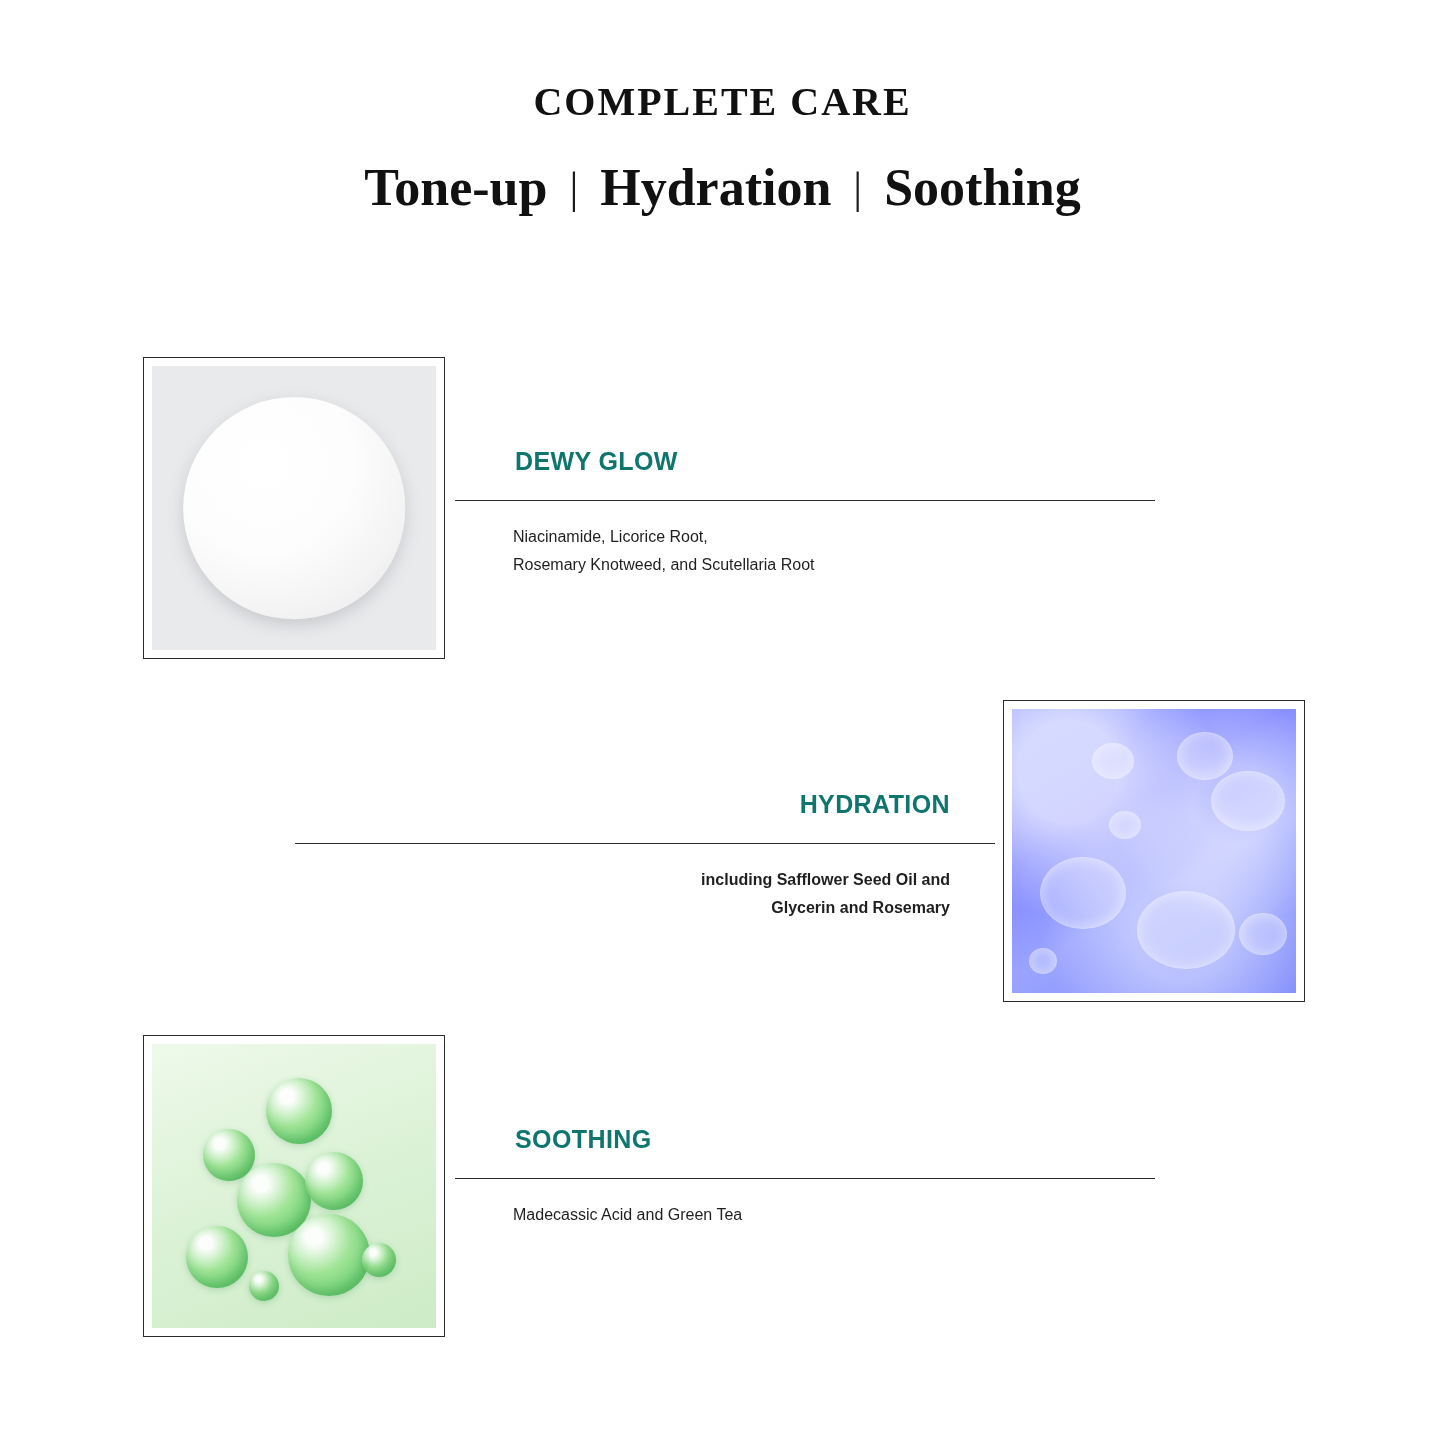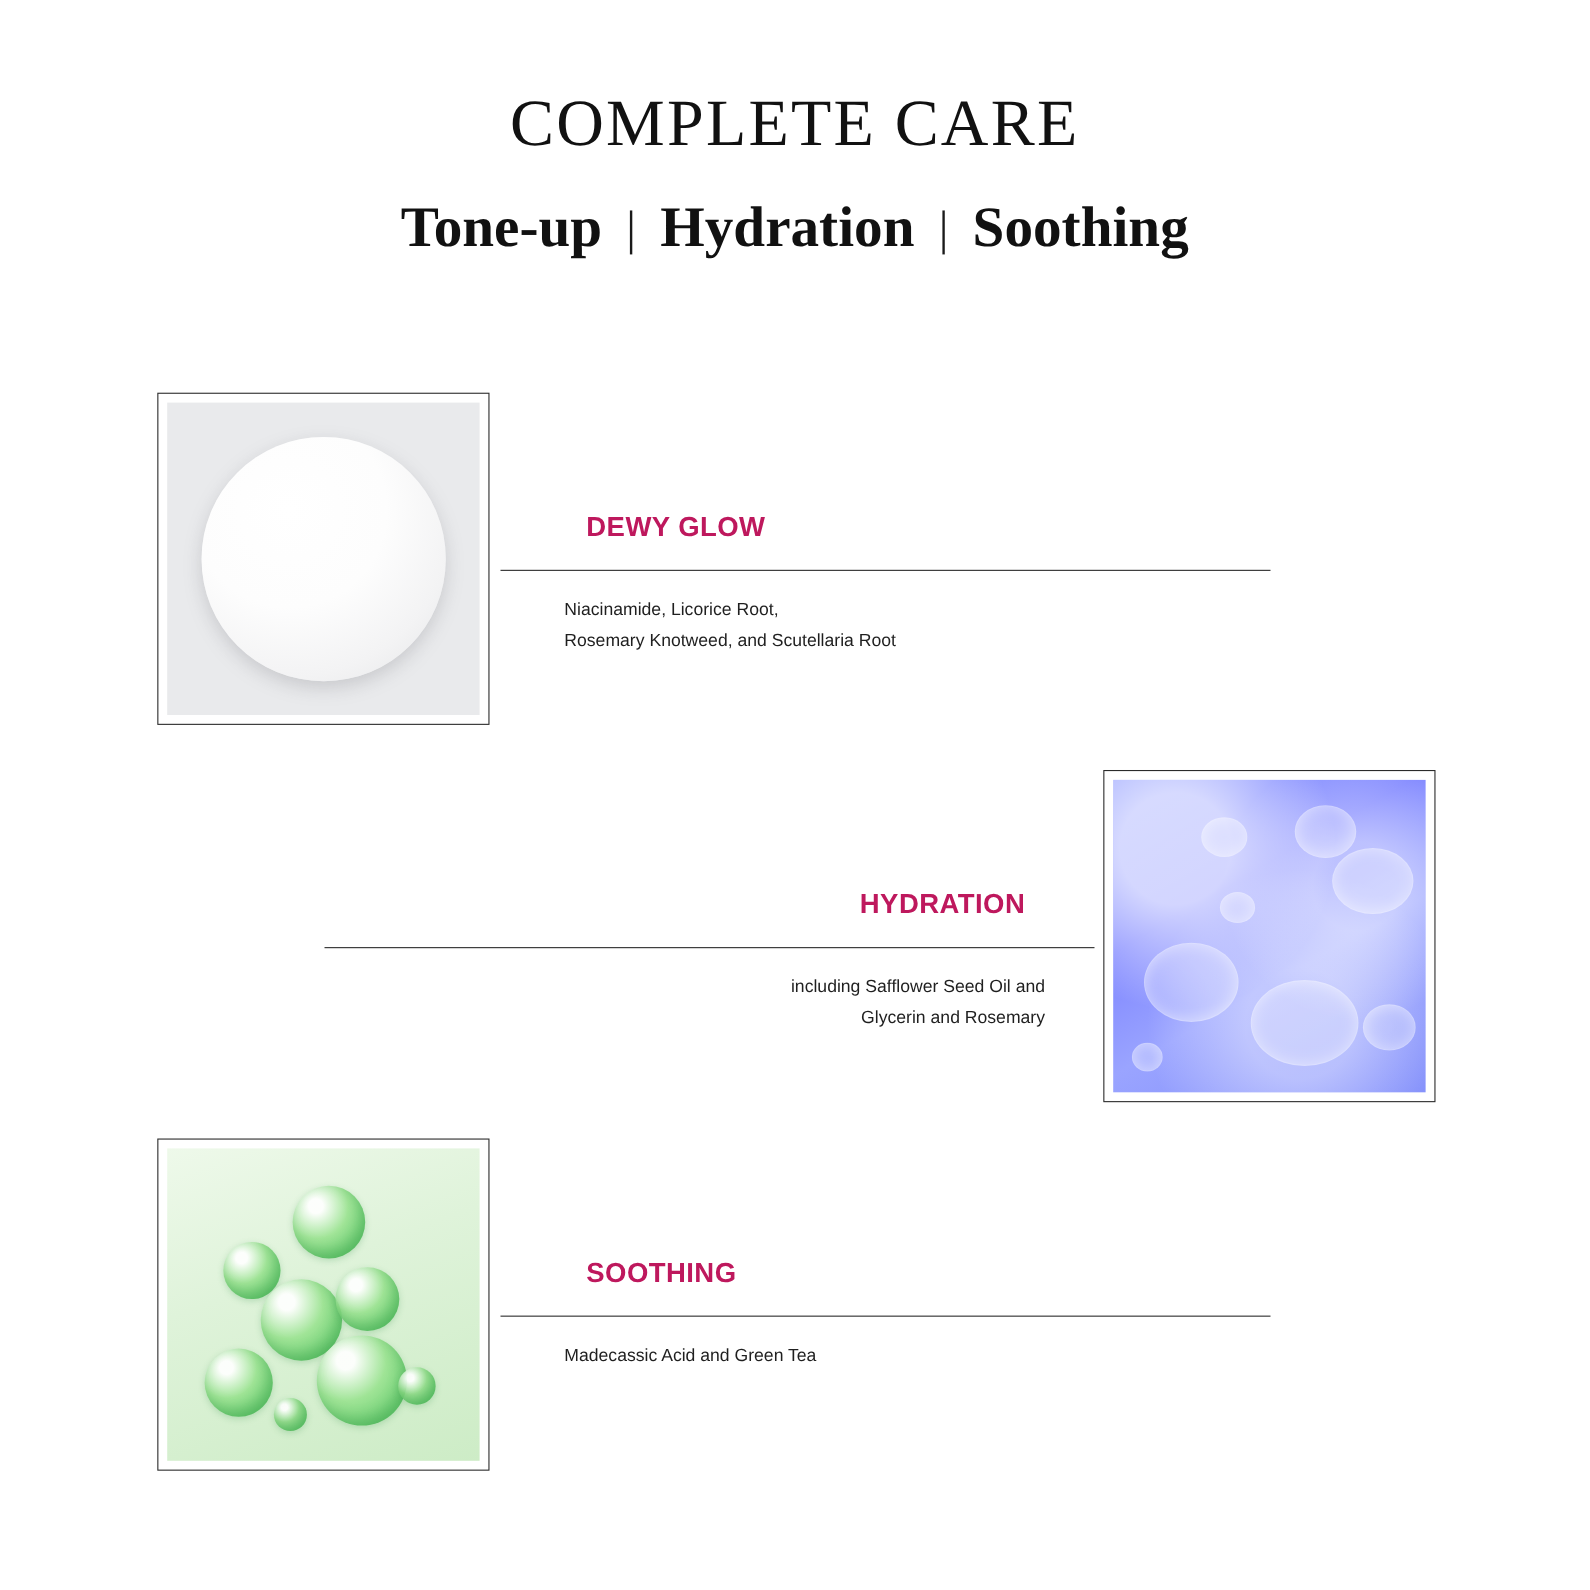--- a/index.html
+++ b/index.html
@@ -16,23 +16,23 @@
     position: relative;
   }
 
   
   .header {
     text-align: center;
     padding-top: 82px;
   }
   .title {
     font-family: "Liberation Serif", serif;
-    font-size: 60px;
+    font-size: 40px;
     letter-spacing: 2px;
-    font-weight: 400;
+    font-weight: 700;
     color: #111111;
     line-height: 1;
     margin: 0;
   }
   .subtitle-row {
     margin-top: 40px;
     display: flex;
     justify-content: center;
     align-items: baseline;
     gap: 0;
@@ -123,22 +123,22 @@
     background: radial-gradient(circle at 32% 28%, rgba(255,255,255,0.92) 0 10%, rgba(150,226,140,0.85) 45%, rgba(74,195,90,0.95) 100%);
     box-shadow: inset -4px -6px 12px rgba(40,140,60,0.35), 0 2px 6px rgba(60,150,80,0.25);
   }
 
   
   .text-block { position: relative; }
   .feat-title {
     font-size: 25px;
     font-weight: 700;
     letter-spacing: 0.4px;
-    color: #be185d;
-    margin: 18px;
+    color: #0f766e;
+    margin: 0;
     line-height: 1;
   }
   .rule {
     height: 1px;
     background: #2b2b2b;
     margin-top: 26px;
   }
   .feat-desc {
     font-size: 16px;
     line-height: 1.72;
@@ -165,21 +165,21 @@
     left: 295px;
     top: 700px;
   }
   #row-hydration .text-block {
     width: 700px;
     padding-top: 92px;
     text-align: right;
     margin-right: 8px;
   }
   #row-hydration .feat-title { padding-right: 45px; }
-  #row-hydration .feat-desc { padding-right: 45px; }
+  #row-hydration .feat-desc { padding-right: 45px; font-weight: bold; }
 
   #row-soothing {
     left: 143px;
     top: 1035px;
   }
   #row-soothing .text-block {
     margin-left: 10px;
     width: 700px;
     padding-top: 92px;
   }

